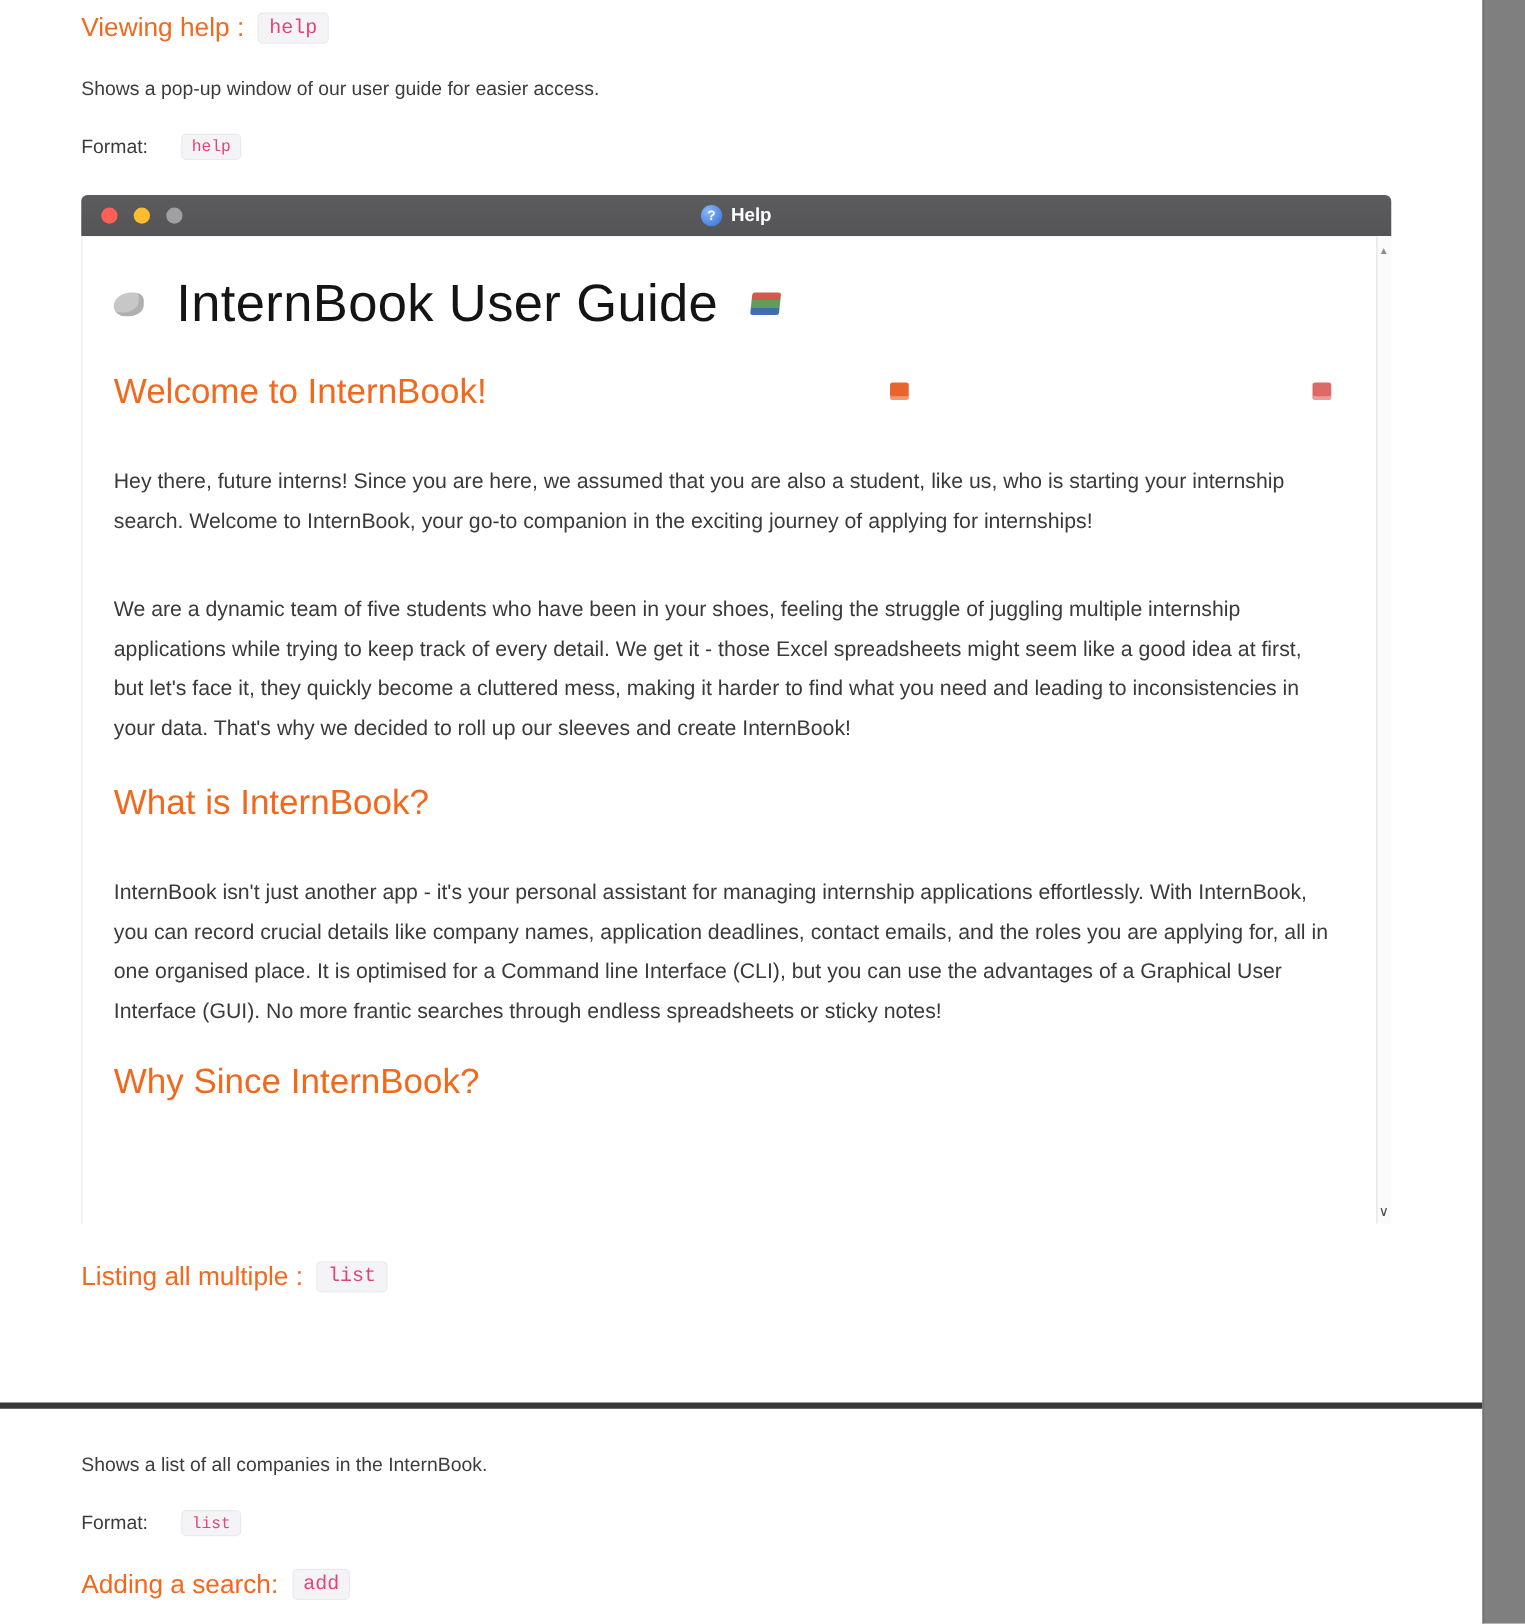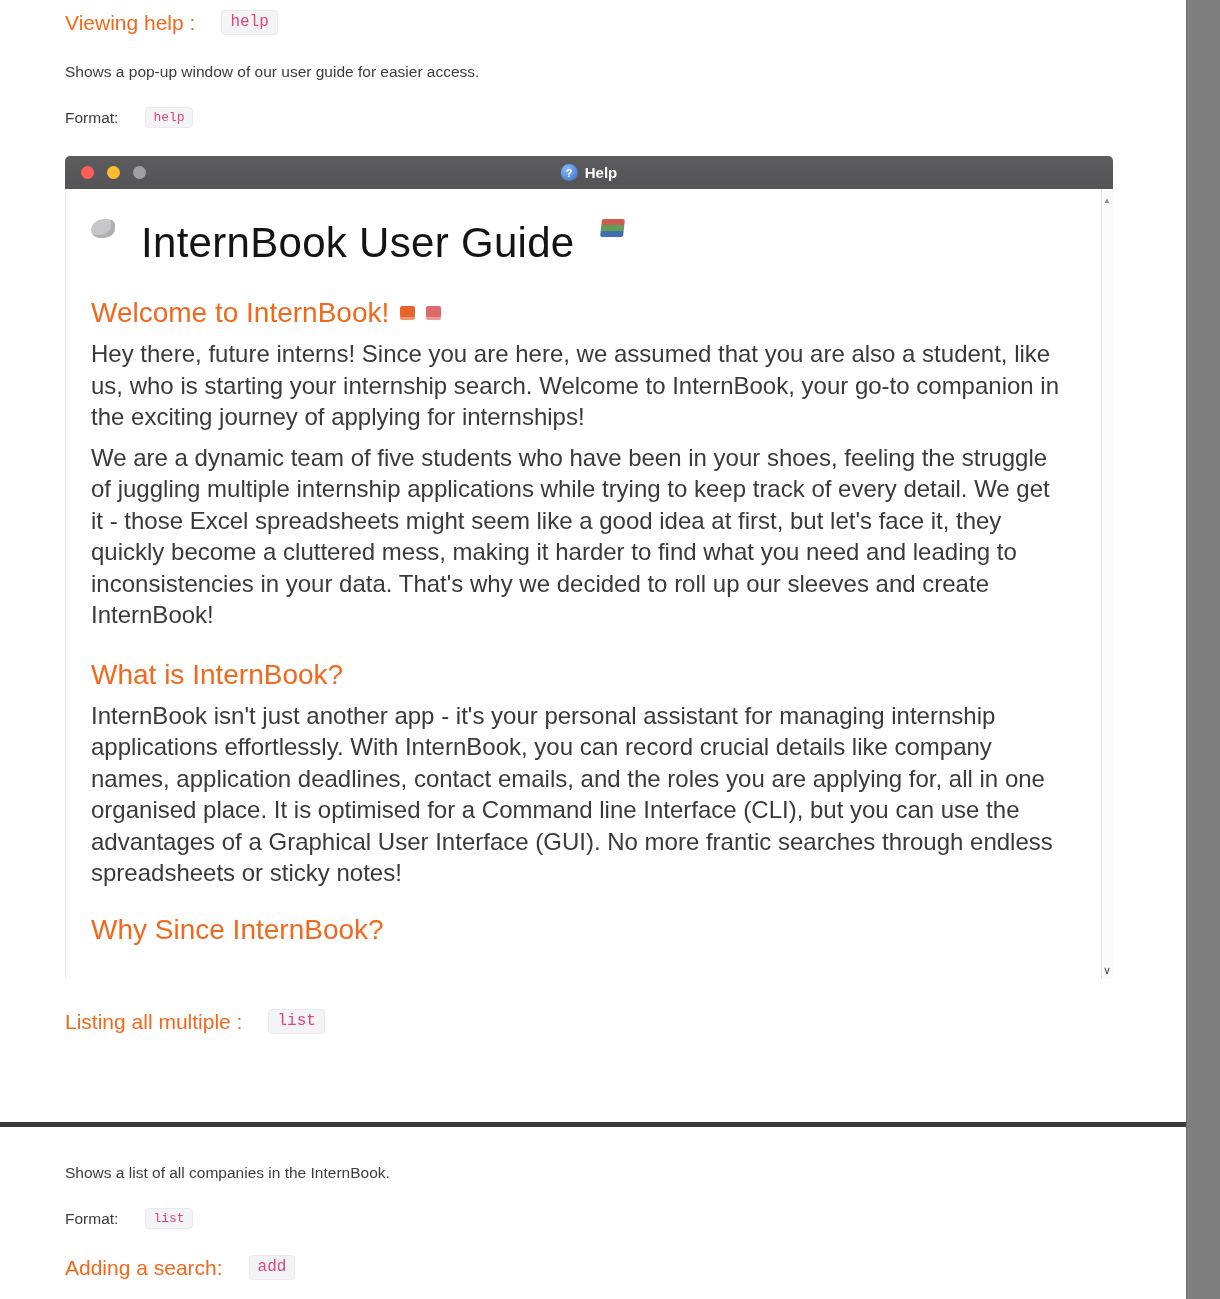--- a/index.html
+++ b/index.html
@@ -20,21 +20,21 @@
     border-left: 1px solid #6d6d6d;
   }
 
   
   .content { padding: 10px 0 0 65px; width: 1186px; }
 
   .doc-h {
     color: #f2681c;
     font-size: 21px; font-weight: 500;
     margin: 0;
-    display: flex; align-items: center; gap: 26px;
+    display: flex; align-items: center; gap: 11px;
   }
   .doc-h .t { white-space: nowrap; }
 
   code.badge {
     font-family: "Liberation Mono", "DejaVu Sans Mono", monospace;
     color: #e0447c;
     background: #f4f4f6;
     border: 1px solid #ebe9eb;
     border-radius: 4px;
     padding: 2px 8px 3px;
@@ -86,31 +86,31 @@
 
   .scrollrail {
     position: absolute; top: 0; right: 0;
     width: 12px; height: 100%;
     background: #fbfbfb;
     border-left: 1px solid #e4e4e4;
   }
   .scroll-up { position: absolute; top: 8px; left: 1px; color: #8d8d8d; font-size: 8px; line-height: 8px; }
   .scroll-down { position: absolute; bottom: 3px; left: 1px; color: #4a4a4a; font-size: 11px; line-height: 11px; }
 
-  .guide-title-row { display: flex; align-items: flex-start; gap: 26px; margin: 14px 0 0; }
+  .guide-title-row { display: flex; align-items: center; gap: 26px; margin: 14px 0 0; }
   .guide-title { font-size: 42px; font-weight: 400; color: #141414; letter-spacing: 0.3px; }
 
   .win-h2 {
     color: #f2681c; font-size: 28px; font-weight: 400;
     margin: 0; display: flex; align-items: center; gap: 11px;
   }
-  .mt30 { margin-top: 30px; } .mt40 { margin-top: 40px; }
+  .mt30 { margin-top: 30px; justify-content: space-between; } .mt40 { margin-top: 40px; }
   .mt28 { margin-top: 28px; } .mt25 { margin-top: 25px; }
 
-  .win-p { font-size: 24px; line-height: 31.5px; color: #3a3a3a; margin: 9px 0 0; max-width: 1000px; }
+  .win-p { font-size: 17px; line-height: 31.5px; color: #3a3a3a; margin: 40px 0 0; max-width: 1000px; }
 
   
   .emoji { display: inline-block; vertical-align: middle; flex: none; }
   .e-dove {
     width: 24px; height: 19px; background: #c7c7c9;
     border-radius: 65% 35% 55% 45%;
     box-shadow: inset -4px -3px 0 #b0b0b2;
   }
   .e-books {
     width: 23px; height: 18px; border-radius: 2px;

